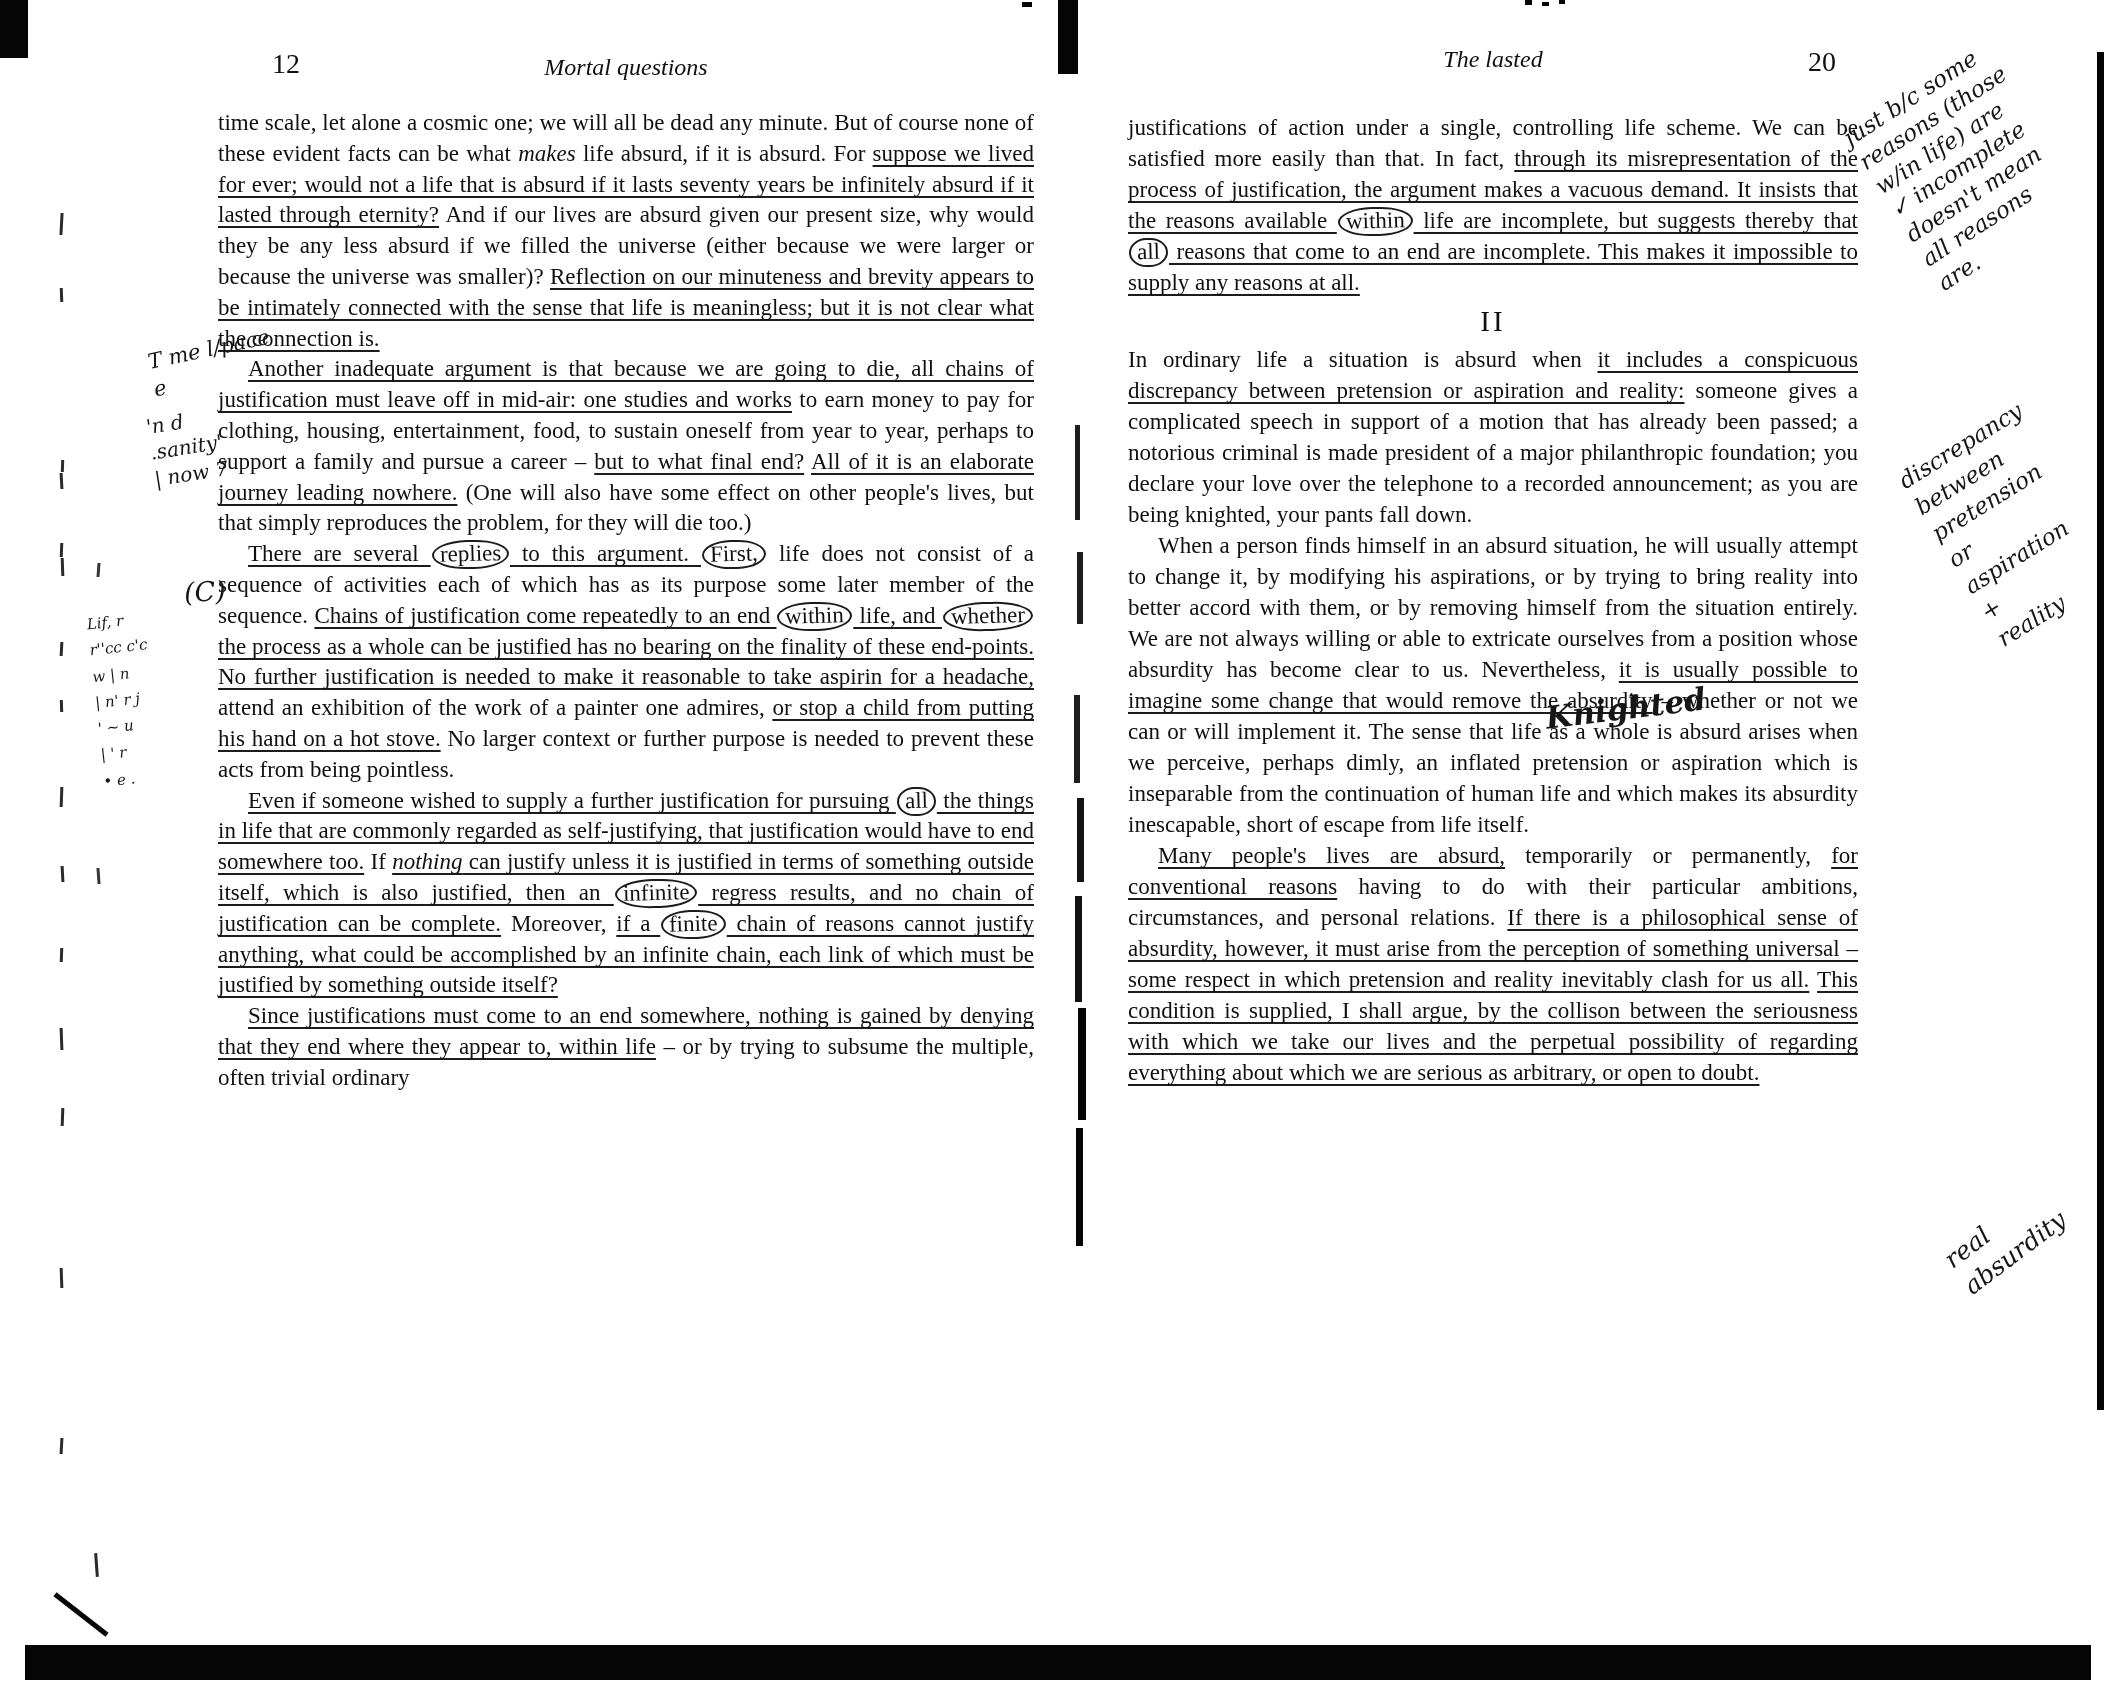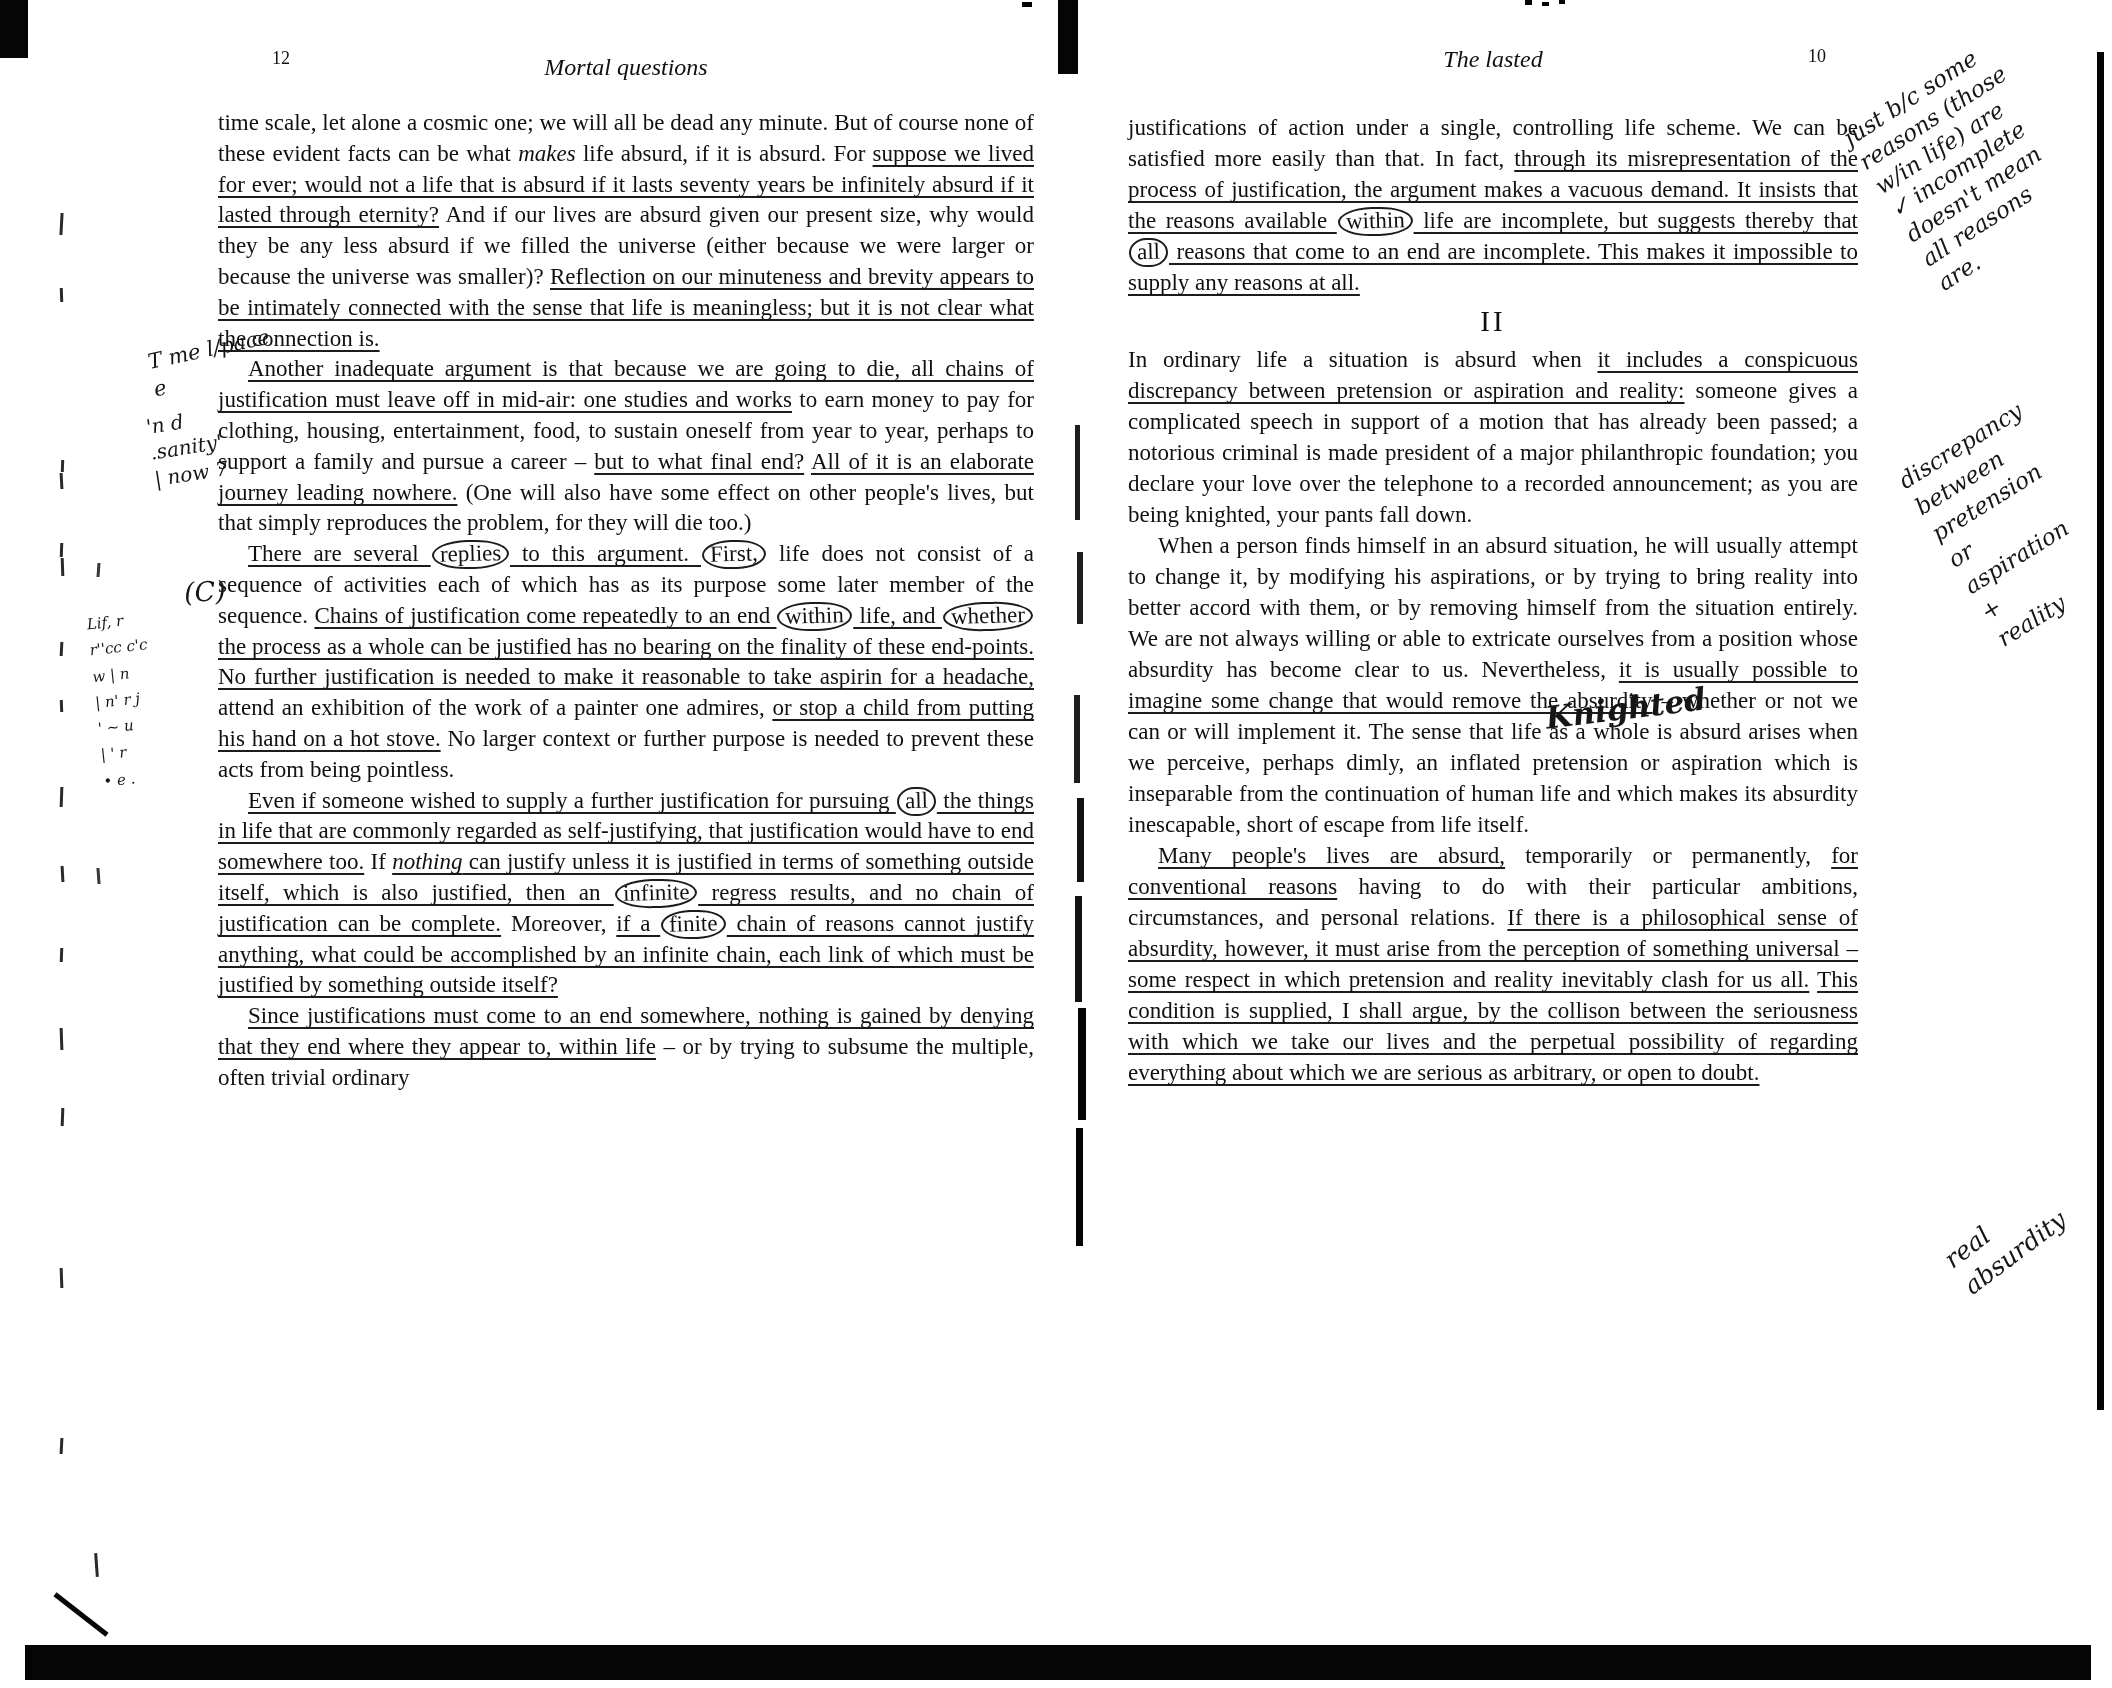--- a/index.html
+++ b/index.html
@@ -21,21 +21,21 @@
     text-decoration-color:#1c1c1c;
   }
   .i{font-style:italic;}
   .circ{
     display:inline-block;border:2.2px solid #1c1c1c;border-radius:50%/55%;
     padding:0 6px 1px;margin:0 1px;transform:rotate(-1.5deg);
     line-height:1.05;text-indent:0;text-decoration:none;
   }
   .section-heading{text-align:center;font-size:29px;letter-spacing:3px;margin:8px 0 7px;}
   .running-head{position:absolute;font-style:italic;font-size:24px;}
-  .page-num{position:absolute;font-size:18px;}
+  .page-num{position:absolute;font-size:28px;}
   .note{
     position:absolute;font-family:"DejaVu Serif", serif;font-style:italic;
     color:#161616;white-space:pre-line;line-height:1.32;
   }
   .artifact{position:absolute;background:#050505;}
 </style>
 </head>
 <body>
 
 <div class="page-num" style="left:272px;top:48px;">12</div>
@@ -56,21 +56,21 @@
 <div class="note" style="left:184px;top:574px;font-size:27px;transform:rotate(-3deg);">(C)</div>
 <div class="note" style="left:95px;top:608px;font-size:15px;line-height:1.75;transform:rotate(-6deg);">Lif,  r
 r''cc  c'c
 w      | n
  |   n' r  j
 '    ~ u
  |     ' r
 • e .</div>
 
 <div class="running-head" style="left:1128px;top:46px;width:730px;text-align:center;">The lasted</div>
-<div class="page-num" style="left:1808px;top:46px;">10</div>
+<div class="page-num" style="left:1808px;top:46px;">20</div>
 <div id="right-col" class="page-col">
     <p class="par"><span>justifications of action under a single, controlling life scheme. We can be satisfied more easily than that. In fact, </span><span class="u">through its misrepresentation of the process of justification, the argument makes a vacuous demand. It insists that the reasons available </span><span class="circ">within</span><span class="u"> life are incomplete, but suggests thereby that </span><span class="circ">all</span><span class="u"> reasons that come to an end are incomplete. This makes it impossible to supply any reasons at all.</span></p>
     <div class="section-heading">II</div>
     <p class="par"><span>In ordinary life a situation is absurd when </span><span class="u">it includes a conspicuous discrepancy between pretension or aspiration and reality:</span><span> someone gives a complicated speech in support of a motion that has already been passed; a notorious criminal is made president of a major philanthropic foundation; you declare your love over the telephone to a recorded announcement; as you are being knighted, your pants fall down.</span></p>
     <p class="par indent"><span>When a person finds himself in an absurd situation, he will usually attempt to change it, by modifying his aspirations, or by trying to bring reality into better accord with them, or by removing himself from the situation entirely. We are not always willing or able to extricate ourselves from a position whose absurdity has become clear to us. Nevertheless, </span><span class="u">it is usually possible to imagine some change that would remove the absurdity</span><span> – whether or not we can or will implement it. The sense that life as a whole is absurd arises when we perceive, perhaps dimly, an inflated pretension or aspiration which is inseparable from the continuation of human life and which makes its absurdity inescapable, short of escape from life itself.</span></p>
     <p class="par indent"><span class="u">Many people's lives are absurd,</span><span> temporarily or permanently, </span><span class="u">for conventional reasons</span><span> having to do with their particular ambitions, circumstances, and personal relations. </span><span class="u">If there is a philosophical sense of absurdity, however, it must arise from the perception of something universal – some respect in which pretension and reality inevitably clash for us all.</span><span> </span><span class="u">This condition is supplied, I shall argue, by the collison between the seriousness with which we take our lives and the perpetual possibility of regarding everything about which we are serious as arbitrary, or open to doubt.</span></p>
   </div>
 
 <div class="note" style="left:1838px;top:128px;font-size:23px;line-height:1.25;transform:rotate(-33deg);transform-origin:0 0;">just b/c some
 reasons (those

